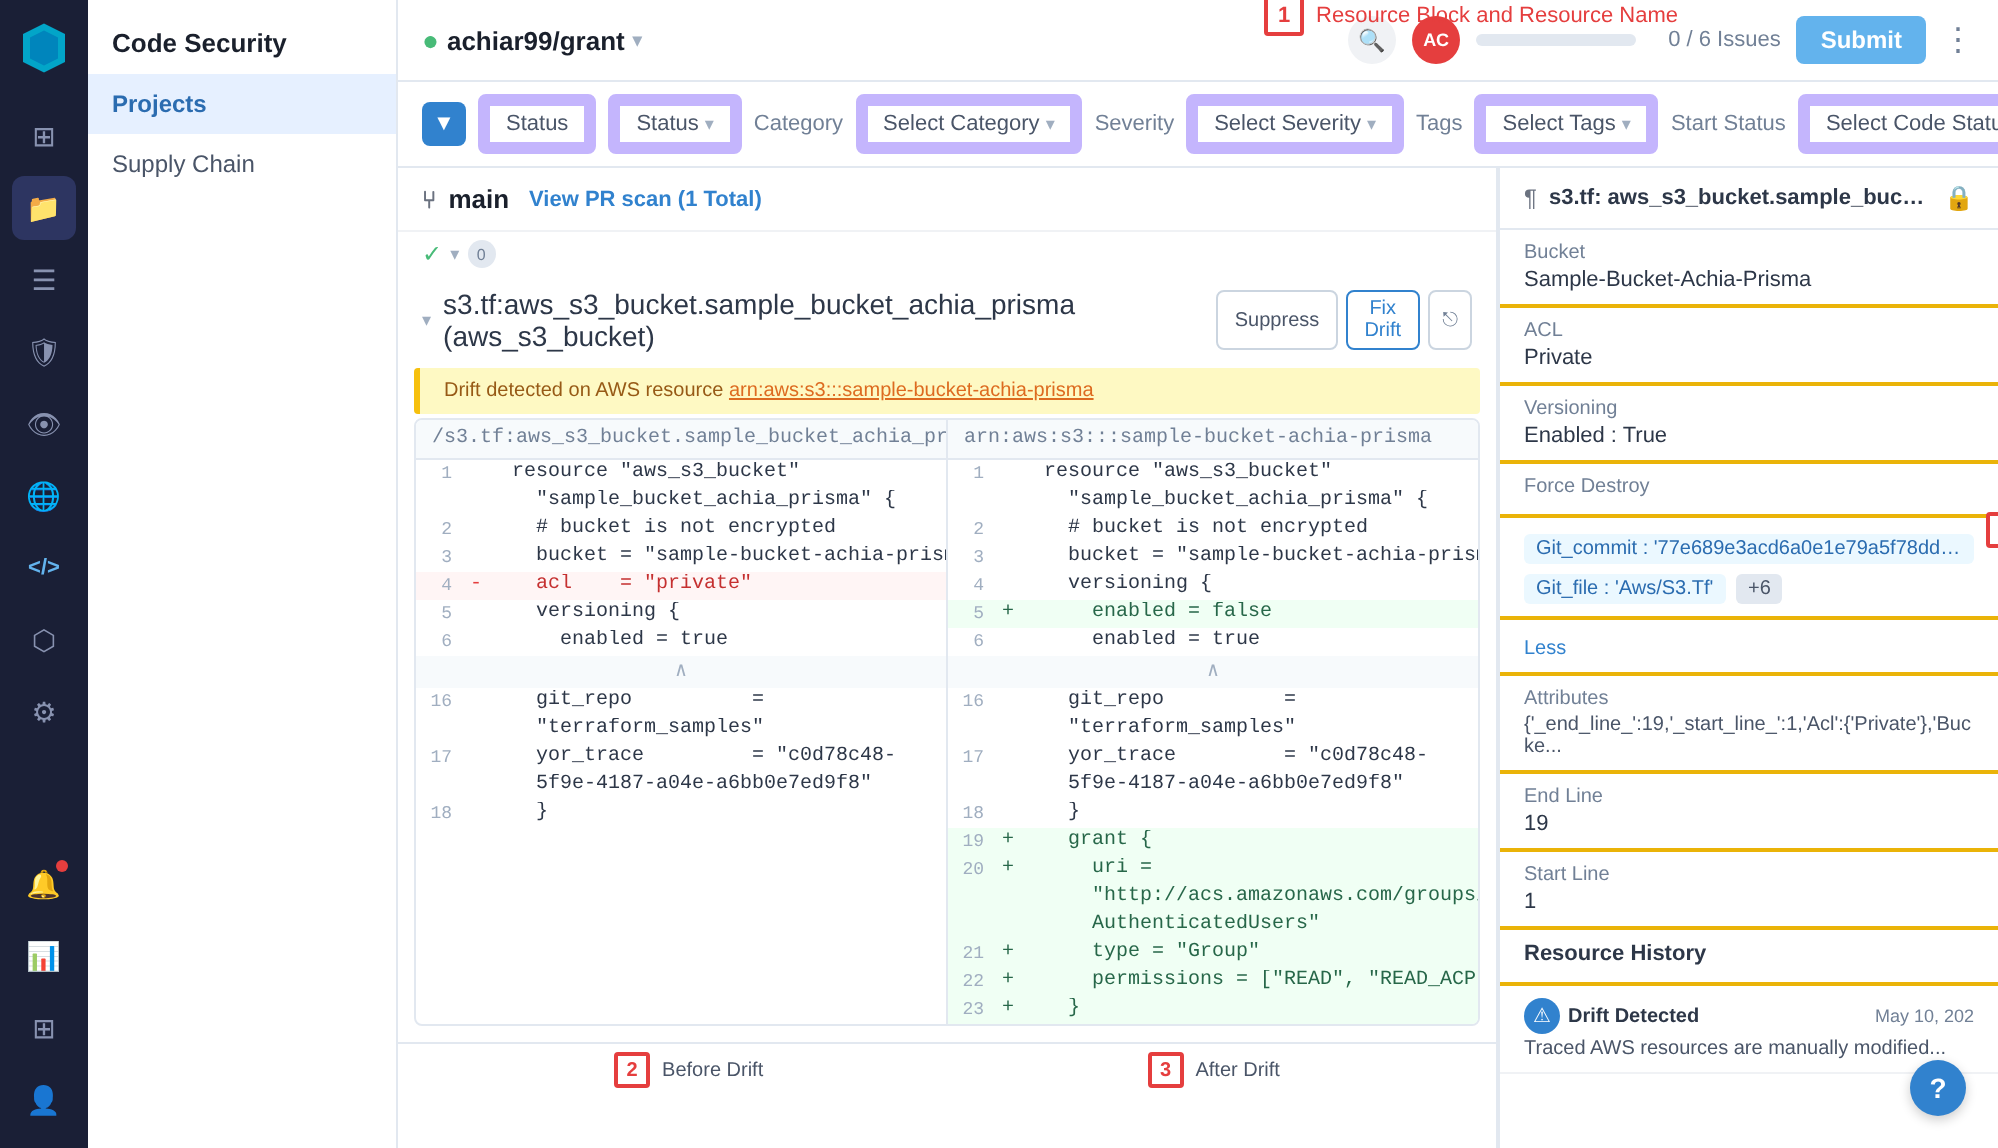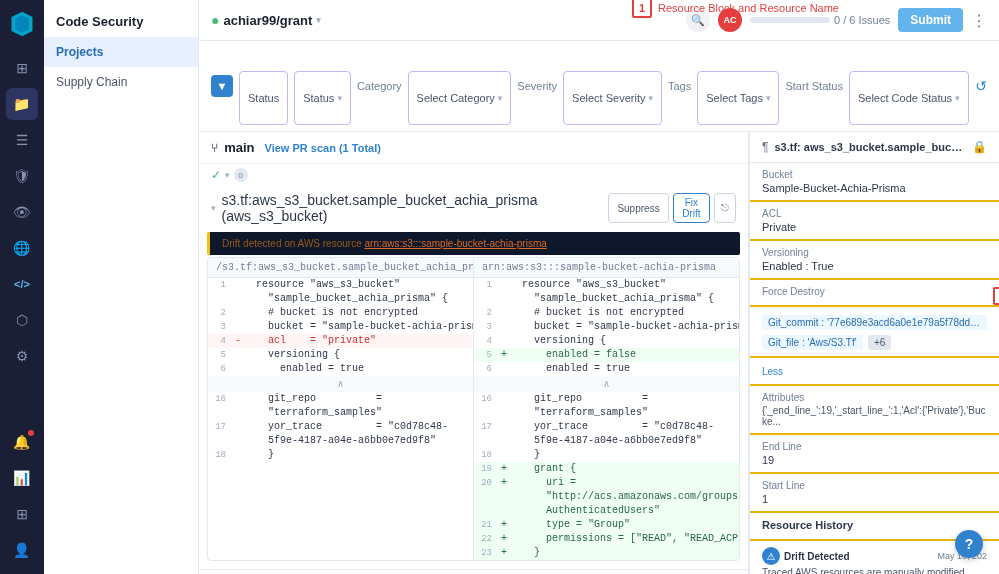--- a/index.html
+++ b/index.html
@@ -23,49 +23,49 @@
 
     
     .main-content { flex: 1; display: flex; flex-direction: column; background: #fff; overflow: hidden; }
 
     
     .header { display: flex; align-items: center; padding: 8px 12px; border-bottom: 1px solid #e2e8f0; gap: 8px; background: #fff; }
     .header-repo { display: flex; align-items: center; gap: 4px; font-size: 13px; font-weight: 600; color: #1a202c; cursor: pointer; }
     .header-spacer { flex: 1; }
     .header-search { width: 24px; height: 24px; border-radius: 50%; background: #f0f2f5; display: flex; align-items: center; justify-content: center; cursor: pointer; color: #718096; }
     .header-avatar { width: 24px; height: 24px; border-radius: 50%; background: #e53e3e; display: flex; align-items: center; justify-content: center; color: #fff; font-size: 9px; font-weight: 700; }
-    .header-progress { display: flex; align-items: center; gap: 4px; }
+    .header-progress { display: flex; align-items: center; gap: 16px; }
     .progress-bar { width: 80px; height: 6px; background: #e2e8f0; border-radius: 3px; overflow: hidden; }
     .progress-fill { width: 0%; height: 100%; background: #48bb78; border-radius: 3px; }
     .header-issues { font-size: 11px; color: #718096; }
     .btn-submit { background: #63b3ed; color: #fff; border: none; padding: 5px 12px; border-radius: 4px; font-size: 12px; cursor: pointer; font-weight: 600; }
     .header-more { cursor: pointer; color: #718096; font-size: 16px; }
 
     
     .filter-bar { display: flex; align-items: center; padding: 6px 12px; border-bottom: 1px solid #e2e8f0; gap: 6px; background: #fff; flex-wrap: nowrap; overflow-x: auto; }
     .filter-icon { width: 22px; height: 22px; background: #3182ce; border-radius: 4px; display: flex; align-items: center; justify-content: center; color: #fff; font-size: 11px; flex-shrink: 0; }
-    .filter-btn { display: flex; align-items: center; gap: 3px; padding: 20px 8px; border: 1px solid #c4b5fd; border-radius: 4px; font-size: 11px; color: #4a5568; cursor: pointer; white-space: nowrap; background: #fff; margin-top: 24px; }
+    .filter-btn { display: flex; align-items: center; gap: 3px; padding: 3px 8px; border: 6px solid #c4b5fd; border-radius: 4px; font-size: 11px; color: #4a5568; cursor: pointer; white-space: nowrap; background: #fff; }
     .filter-label { font-size: 11px; color: #718096; white-space: nowrap; }
     .filter-reset { cursor: pointer; color: #3182ce; font-size: 14px; margin-left: auto; }
 
     
     .content-area { display: flex; flex: 1; overflow: hidden; }
 
     
     .left-panel { flex: 1; overflow-y: auto; border-right: 1px solid #e2e8f0; }
     .branch-header { padding: 8px 12px; display: flex; align-items: center; gap: 6px; font-size: 12px; font-weight: 600; color: #1a202c; border-bottom: 1px solid #f0f2f5; }
     .branch-link { color: #3182ce; text-decoration: none; font-size: 11px; margin-left: 4px; }
     .commit-row { display: flex; align-items: center; padding: 4px 12px; gap: 4px; }
     .commit-badge { width: 14px; height: 14px; border-radius: 50%; background: #e2e8f0; display: flex; align-items: center; justify-content: center; font-size: 8px; color: #718096; }
     .resource-row { padding: 6px 12px; display: flex; align-items: center; gap: 6px; font-size: 11px; color: #4a5568; }
     .resource-name { font-size: 14px; color: #2d3748; }
     .btn-suppress { padding: 3px 8px; border: 1px solid #cbd5e0; border-radius: 4px; font-size: 10px; color: #4a5568; background: #fff; cursor: pointer; }
     .btn-fix-drift { padding: 3px 8px; border: 1px solid #3182ce; border-radius: 4px; font-size: 10px; color: #3182ce; background: #fff; cursor: pointer; }
     .btn-external { padding: 3px 6px; border: 1px solid #cbd5e0; border-radius: 4px; font-size: 10px; color: #718096; background: #fff; cursor: pointer; }
-    .drift-warning { padding: 6px 12px; background: #0f172a; border-left: 3px solid #f6c00e; font-size: 10px; color: #975a16; margin: 2px 8px; border-radius: 2px; }
+    .drift-warning { padding: 6px 12px; background: #fef9c3; border-left: 3px solid #f6c00e; font-size: 10px; color: #975a16; margin: 2px 8px; border-radius: 2px; }
     .drift-link { color: #dd6b20; text-decoration: underline; }
 
     
     .diff-container { display: flex; font-family: 'Courier New', monospace; font-size: 10px; margin: 0 8px 8px; border: 1px solid #e2e8f0; border-radius: 4px; overflow: hidden; }
     .diff-panel { flex: 1; overflow: hidden; }
     .diff-header { padding: 4px 8px; background: #f7fafc; border-bottom: 1px solid #e2e8f0; font-size: 10px; color: #718096; font-family: 'Courier New', monospace; }
     .diff-line { display: flex; align-items: flex-start; padding: 1px 0; min-height: 14px; }
     .diff-line-num { width: 24px; text-align: right; padding-right: 6px; color: #a0aec0; flex-shrink: 0; font-size: 9px; padding-top: 1px; }
     .diff-line-marker { width: 12px; text-align: center; flex-shrink: 0; font-size: 10px; }
     .diff-line-content { flex: 1; white-space: pre; overflow: hidden; color: #2d3748; font-size: 10px; }

